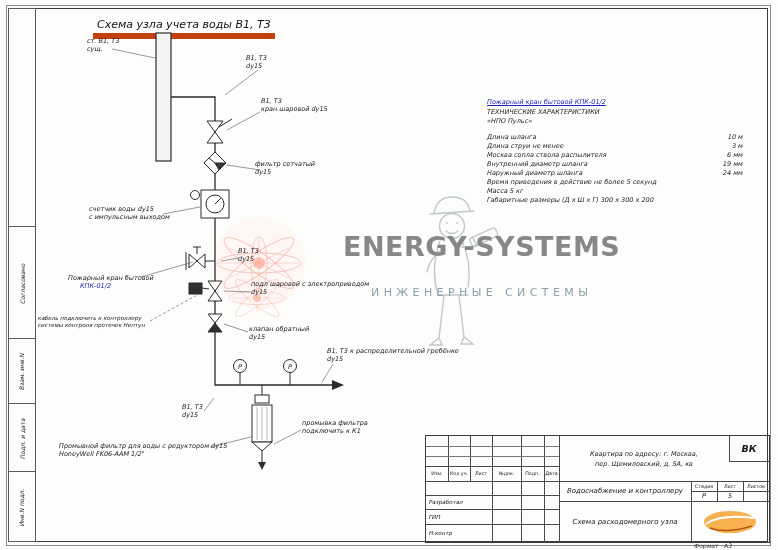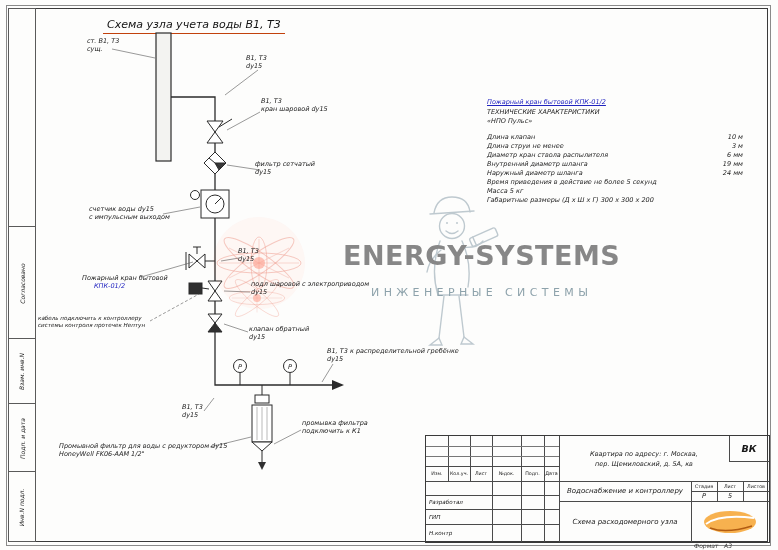--- a/index.html
+++ b/index.html
@@ -6,32 +6,32 @@
   .sheet{position:relative;width:778px;height:550px;background:#fdfdfc;overflow:hidden;
          font-family:"DejaVu Sans",sans-serif;color:#1a1a1a;}
   .sheet-border{position:absolute;left:6px;top:5px;width:763px;height:539px;border:1px solid #8a8a8a;}
   .frame{position:absolute;left:35px;top:8px;width:731px;height:532px;border:1.5px solid #3a3a3a;}
 
   
   .sidecol{position:absolute;left:8px;top:8px;width:26px;height:532px;border:1px solid #5a5a5a;}
   .sbox{position:absolute;left:0;width:100%;border-top:1px solid #5a5a5a;display:flex;align-items:center;justify-content:center;}
   .vtext{transform:rotate(-90deg);white-space:nowrap;font:italic 6px "DejaVu Sans",sans-serif;color:#222;}
 
-  .title{position:absolute;left:103px;top:18px;font:italic 11px "DejaVu Sans",sans-serif;
-         color:#111;border-bottom:1px solid #c2410c;padding:0 4px 2px 4px;}
+  .title{position:absolute;left:93px;top:18px;font:italic 11px "DejaVu Sans",sans-serif;
+         color:#111;border-bottom:6px solid #c2410c;padding:0 4px 2px 4px;}
 
   .schem{position:absolute;left:0;top:0;pointer-events:none;}
 
   .lbl{position:absolute;font:italic 6.5px "DejaVu Sans",sans-serif;line-height:1.25;
        color:#161616;white-space:pre-line;}
   .lbl.small{font-size:5.6px;}
   .blue{color:#2023c0;}
   .code-line{display:block;margin-left:12px;}
 
-  .wm-brand{position:absolute;left:343px;top:240px;font:bold 27px "DejaVu Sans",sans-serif;
+  .wm-brand{position:absolute;left:343px;top:231px;font:bold 27px "DejaVu Sans",sans-serif;
             color:#878787;letter-spacing:.5px;}
   .wm-sub{position:absolute;left:371px;top:286px;font:11px "DejaVu Sans",sans-serif;
           color:#8da2ab;letter-spacing:4.4px;}
 
   .tech{position:absolute;left:487px;top:53px;width:256px;font:italic 6.5px "DejaVu Sans",sans-serif;line-height:1.35;margin-top:45px;}
   .tech-title{color:#2023c0;text-decoration:underline;margin-bottom:1px;}
   .specs{margin-top:8px;}
   .spec{display:flex;justify-content:space-between;height:9px;}
 
   .note{position:absolute;left:487px;top:306px;width:285px;font:italic 6.5px "DejaVu Sans",sans-serif;line-height:1.8;}
@@ -211,21 +211,21 @@
   <div class="lbl" style="left:87px;top:37px;">ст. В1, Т3
 сущ.</div>
   <div class="lbl" style="left:246px;top:54px;">В1, Т3
 dy15</div>
   <div class="lbl" style="left:261px;top:97px;">В1, Т3
 кран шаровой dy15</div>
   <div class="lbl" style="left:255px;top:160px;">фильтр сетчатый
 dy15</div>
   <div class="lbl" style="left:89px;top:205px;">счетчик воды dy15
 с импульсным выходом</div>
-  <div class="lbl" style="left:82px;top:266px;">
+  <div class="lbl" style="left:68px;top:266px;">
     <span>Пожарный кран бытовой</span>
     <span class="blue code-line">КПК-01/2</span>
   </div>
   <div class="lbl" style="left:238px;top:247px;">В1, Т3
 dy15</div>
   <div class="lbl" style="left:251px;top:280px;">подл шаровой с электроприводом
 dy15</div>
   <div class="lbl small" style="left:38px;top:315px;">кабель подключить к контроллеру
 системы контроля протечек Нептун</div>
   <div class="lbl" style="left:249px;top:325px;">клапан обратный
@@ -238,29 +238,29 @@
 подключить к К1</div>
   <div class="lbl" style="left:59px;top:442px;">Промывной фильтр для воды с редуктором dy15
 HoneyWell FK06-AAM 1/2"</div>
 
   <div class="tech">
     <div class="tech-title">Пожарный кран бытовой КПК-01/2</div>
     <div>ТЕХНИЧЕСКИЕ ХАРАКТЕРИСТИКИ</div>
     <div>«НПО Пульс»</div>
     <div class="specs">
       <div class="spec">
-          <span>Длина клапан</span>
+          <span>Длина шланга</span>
           <span>10 м</span>
         </div>
       <div class="spec">
           <span>Длина струи не менее</span>
           <span>3 м</span>
         </div>
       <div class="spec">
-          <span>Диаметр кран ствола распылителя</span>
+          <span>Москва сопла ствола распылителя</span>
           <span>6 мм</span>
         </div>
       <div class="spec">
           <span>Внутренний диаметр шланга</span>
           <span>19 мм</span>
         </div>
       <div class="spec">
           <span>Наружный диаметр шланга</span>
           <span>24 мм</span>
         </div>

